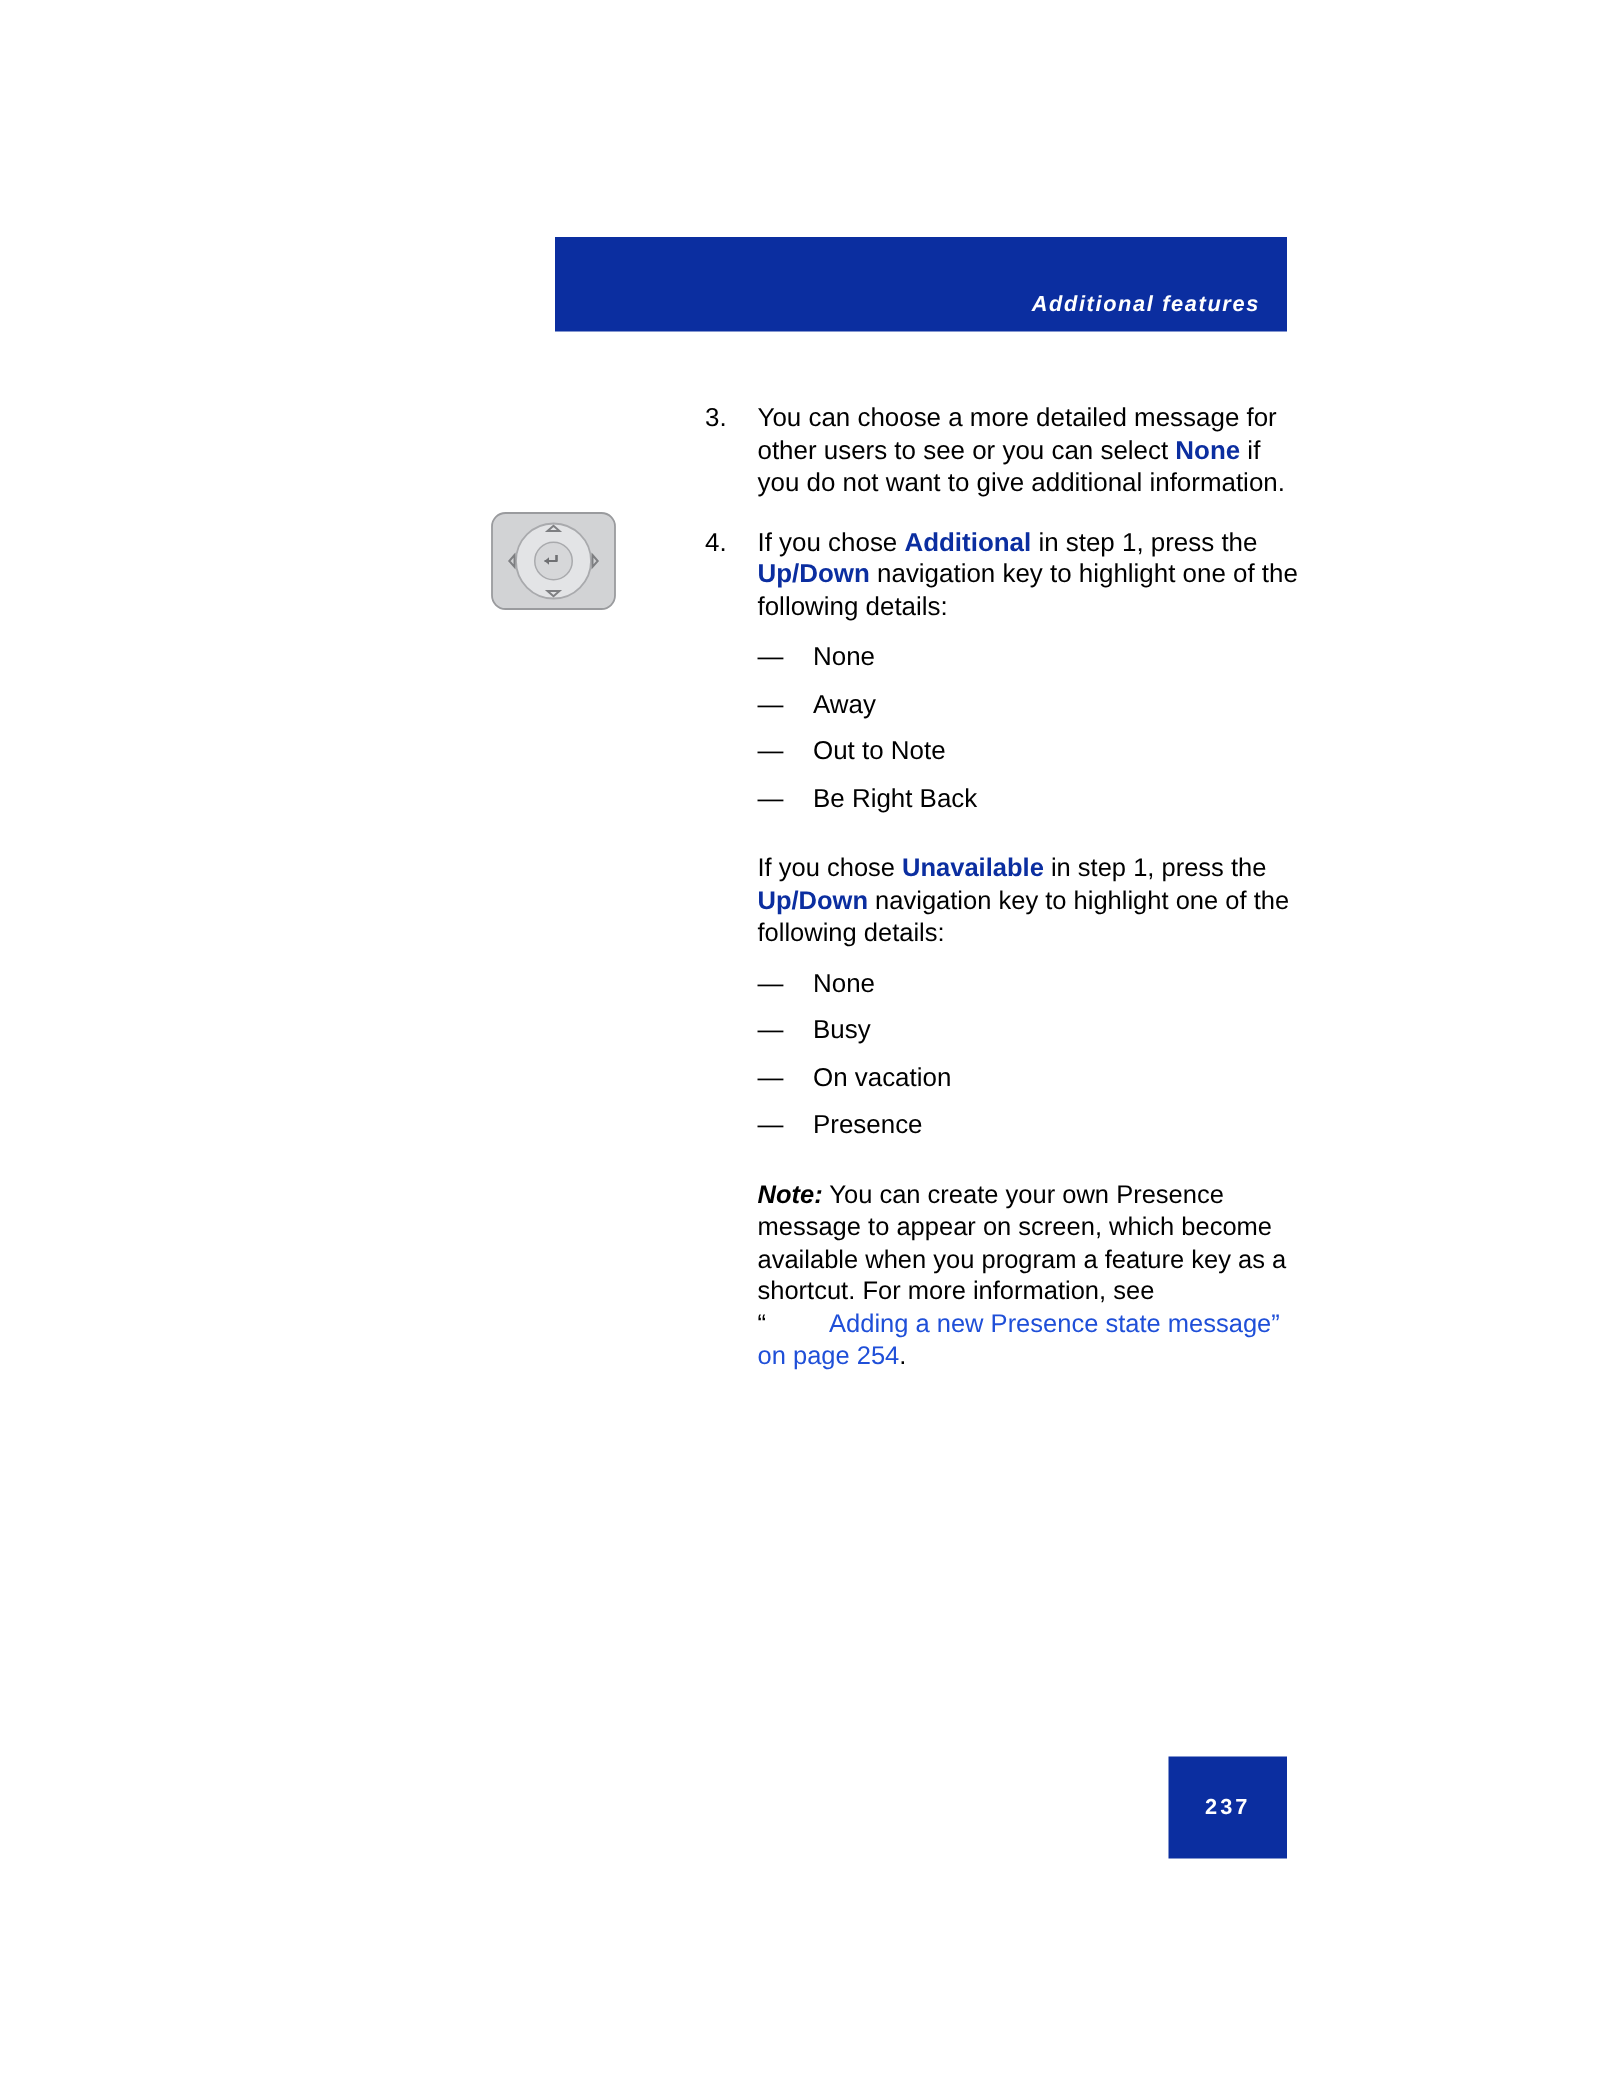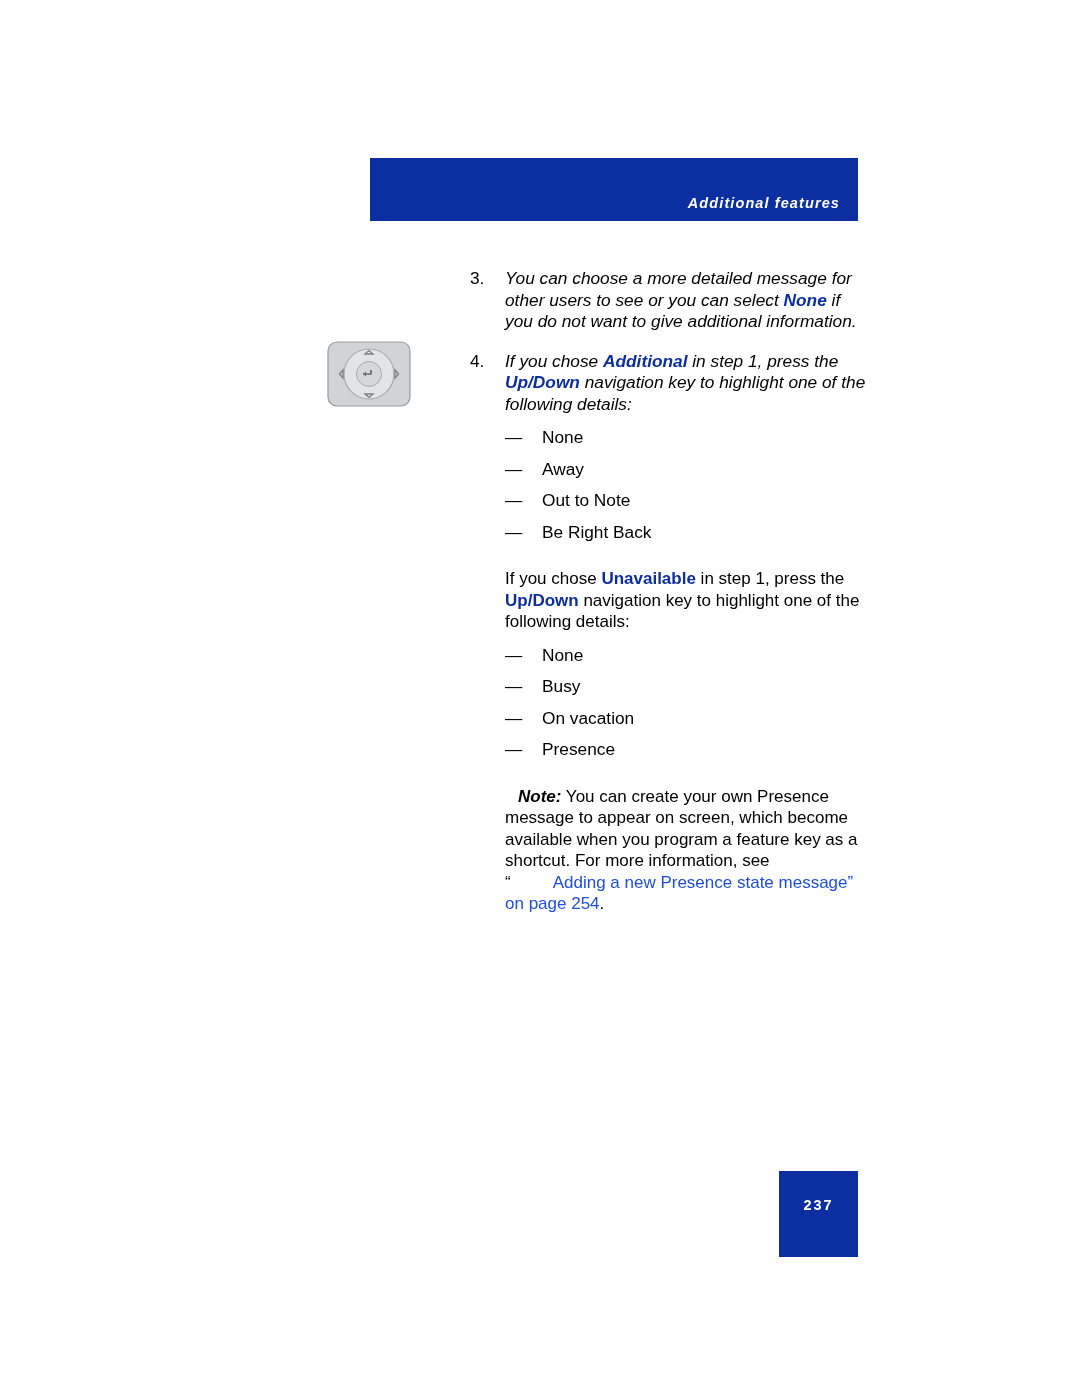--- a/index.html
+++ b/index.html
@@ -67,21 +67,20 @@
   }
   .step-num {
     position: absolute;
     left: 0;
     top: 0;
     width: 30px;
     text-align: left;
   }
   .step-body {
     margin-left: 35px;
-    font-style: italic;
   }
   .para {
     font-size: 17px;
     line-height: 21.5px;
     margin-left: 35px;
   }
   .spacer-sm { height: 12px; }
   .spacer-md { height: 20px; }
 
   ul.dashlist {
@@ -103,34 +102,33 @@
     top: 0;
   }
 
   b.bluebold {
     color: #0b2ea0;
     font-weight: bold;
   }
   .note-label {
     font-weight: bold;
     font-style: italic;
-    margin-left: 13px;
   }
   .xref {
     color: #1f4fd8;
     margin-left: 42px;
   }
 
   
   .page-num-badge {
     position: absolute;
     left: 779px;
     top: 1171px;
     width: 79px;
-    height: 86px;
+    height: 68px;
     background: #0b2ea0;
   }
   .page-num {
     position: absolute;
     left: 0; top: 0;
     width: 79px;
     height: 68px;
     display: flex;
     align-items: center;
     justify-content: center;

